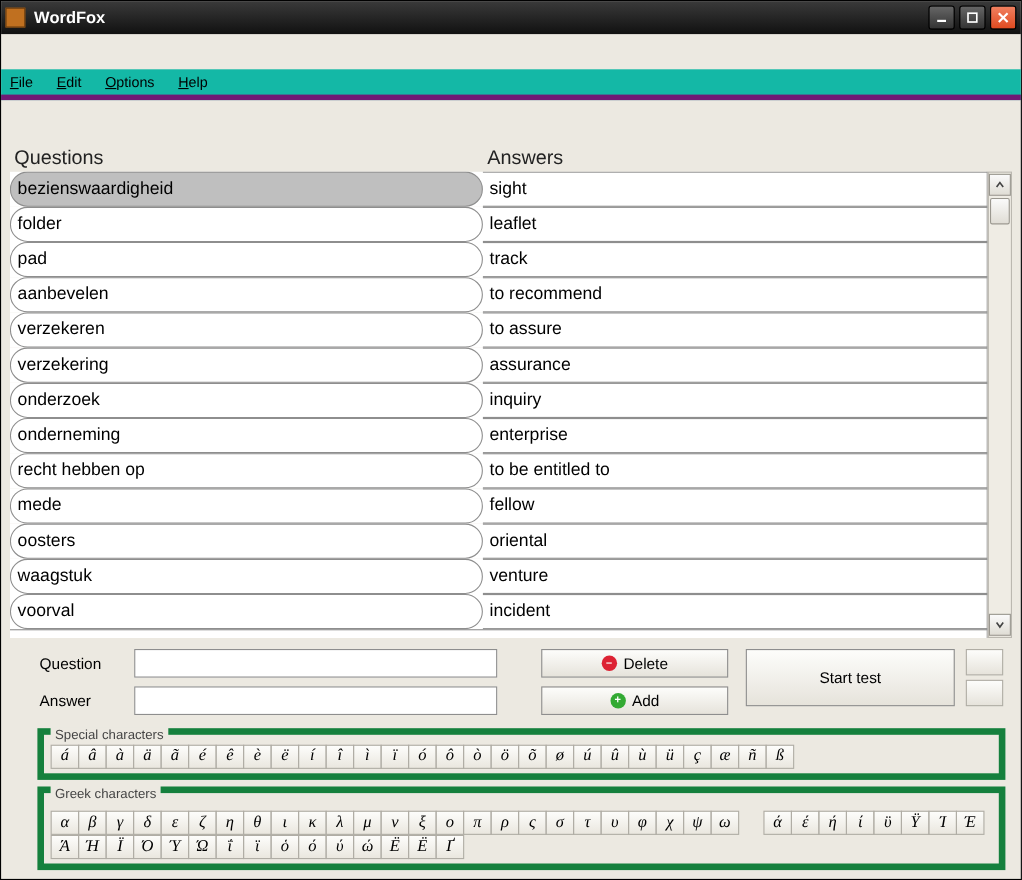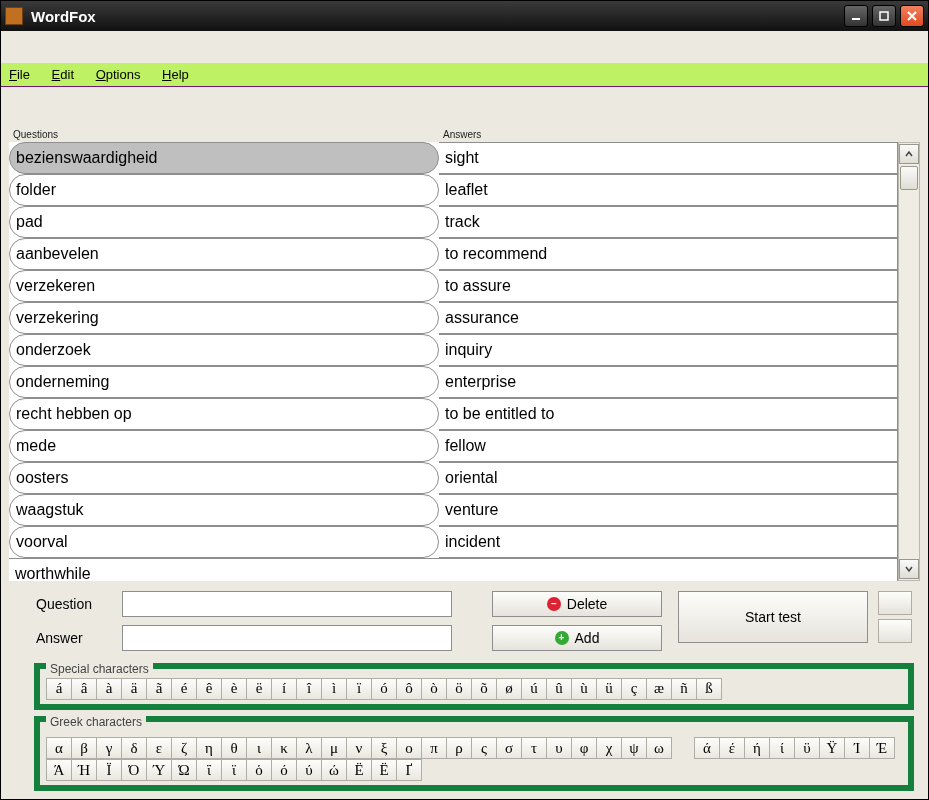--- a/index.html
+++ b/index.html
@@ -18,26 +18,26 @@
     width:18px; height:18px; margin-right:8px; background:#c07020; border:1px solid #704010;
   }
   .titlebar .spacer { flex:1; }
   .win-btn {
     width:24px; height:22px; margin-left:4px; display:flex; align-items:center; justify-content:center;
     border:1px solid #000; background:linear-gradient(#666,#333); color:#fff; font-weight:bold;
     border-radius:3px; font-family: Arial, sans-serif;
   }
   .win-close { background:linear-gradient(#f08060,#e04a20); }
   
-  .menubar { background:#bef264; padding:4px 8px; border-bottom:1px solid #701a75;}
+  .menubar { background:#14b8a6; padding:4px 8px; border-bottom:5px solid #701a75;}
   .menubar span { margin-right:18px; cursor:default; }
   .menubar span u { text-decoration:underline; }
   
   .content { flex:1; padding:10px 8px 6px 8px; display:flex; flex-direction:column; overflow:hidden;}
-  .headers { display:flex; padding:0 0 2px 4px; font-size:10px; color:#222;}
+  .headers { display:flex; padding:0 0 2px 4px; font-size:18px; color:#222;}
   .headers .hq { width:430px; }
   .tablewrap { flex:1; display:flex; border:0; margin-bottom:10px; min-height:0;}
   .rows { flex:1; overflow:hidden; }
   .row {
     display:flex; height:32px; background:#fff;
   }
   .row .cell {
     border:1px solid #8e8e8e; padding:4px 6px; display:flex; align-items:center;
     font-size:16px;
   }
@@ -74,21 +74,21 @@
   .btn-mid { width:170px; margin-left:40px;}
   .icon-circle { width:14px; height:14px; border-radius:50%; margin-right:6px; display:flex; align-items:center; justify-content:center; font-size:10px; color:#fff; font-weight:bold;}
   .ic-del { background:#d23; }
   .ic-add { background:#3a3; }
   .btn-start { width:190px; height:52px; margin-left:16px;}
   .sidebtns { display:flex; flex-direction:column; margin-left:10px;}
   .sidebtn { width:34px; height:24px; background:linear-gradient(#fdfdfb,#e6e3db); border:1px solid #b0ada5; margin-bottom:4px;}
   
   .fs { border:6px solid #15803d; margin:4px 6px 2px 6px; padding:2px 6px 4px 6px; position:relative;}
   .fs-legend { position:relative; top:-10px; background:#ece9e1; padding:0 4px; font-size:12px; color:#444; display:inline-block;}
-  .chars { margin-top:-8px; }
+  .chars { margin-top:-8px;font-style:italic; }
   .char {
     display:inline-flex; width:26px; height:22px; align-items:center; justify-content:center;
     font-size:15px; font-family: "Times New Roman", serif;
     background:linear-gradient(#fdfdfb,#eae7df); border:1px solid #b0ada5; margin-right:-1px;
   }
   .char.gap { background:transparent; border:none; width:24px;}
   .formgrid { display:flex; }
   .formleft { display:flex; flex-direction:column; }
 </style>
 </head>

